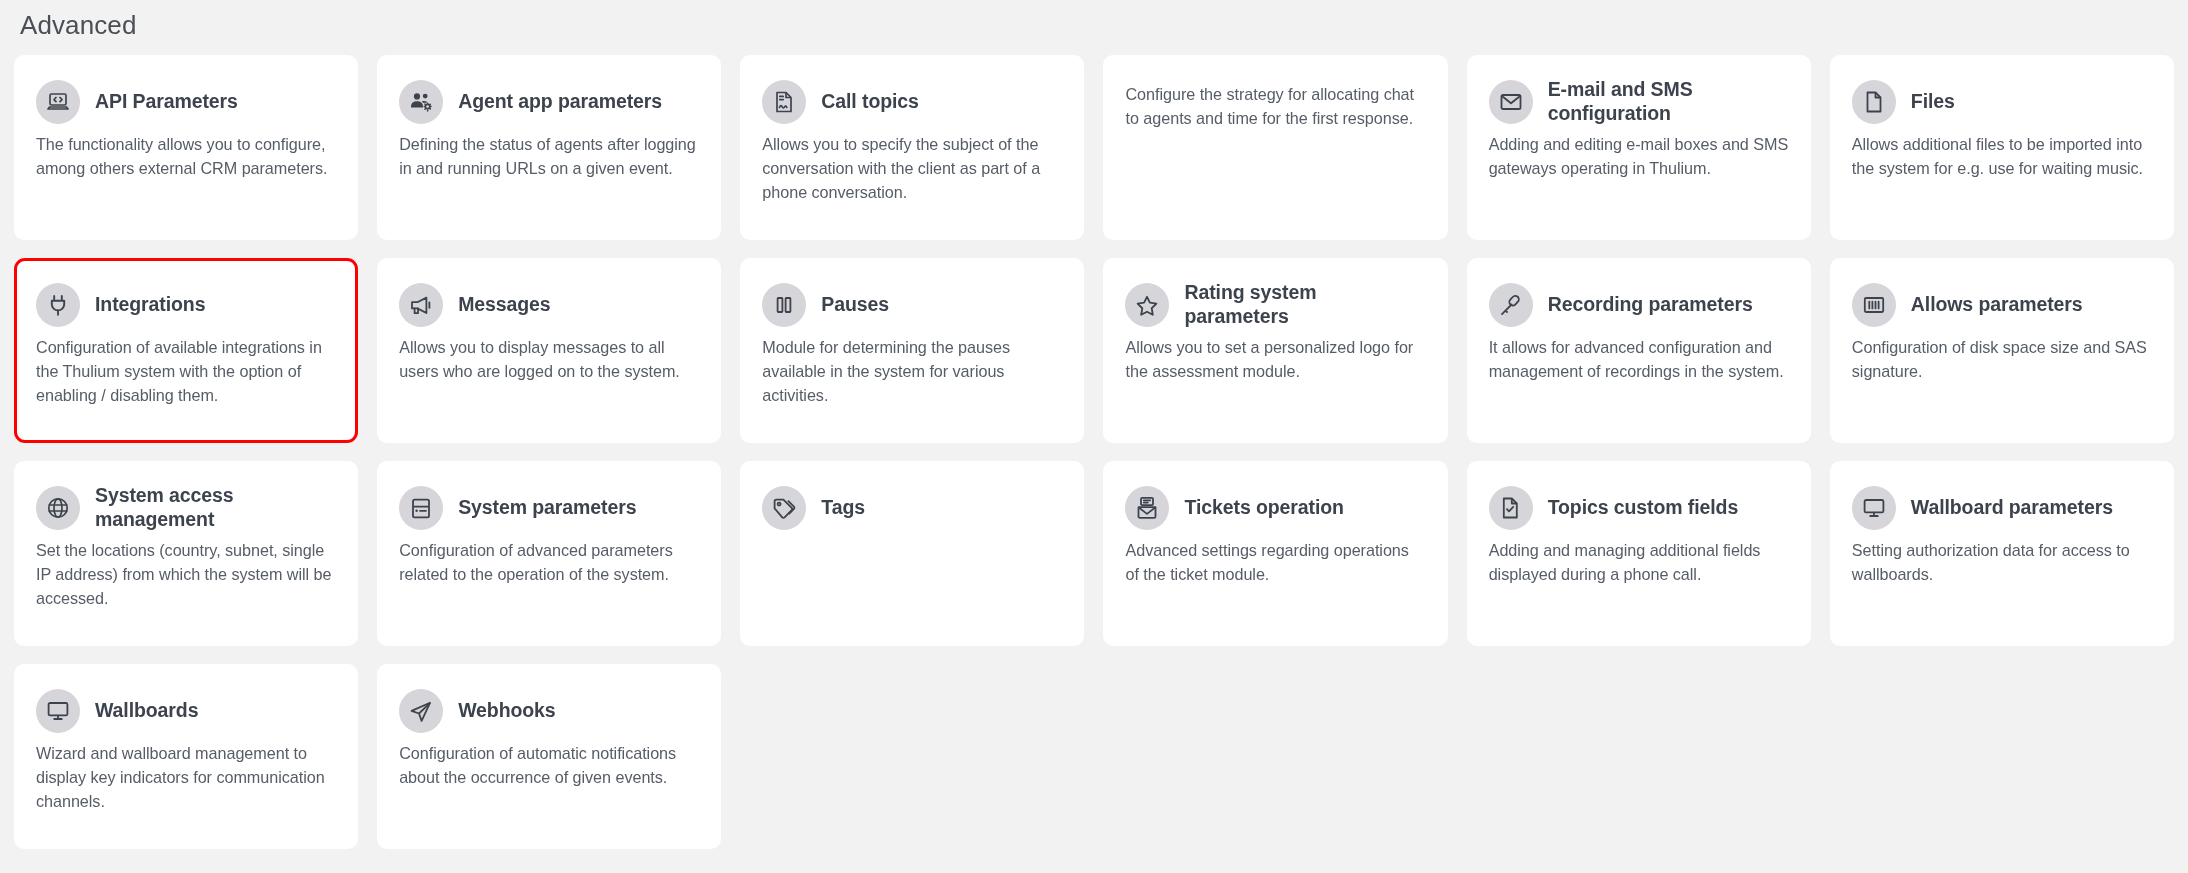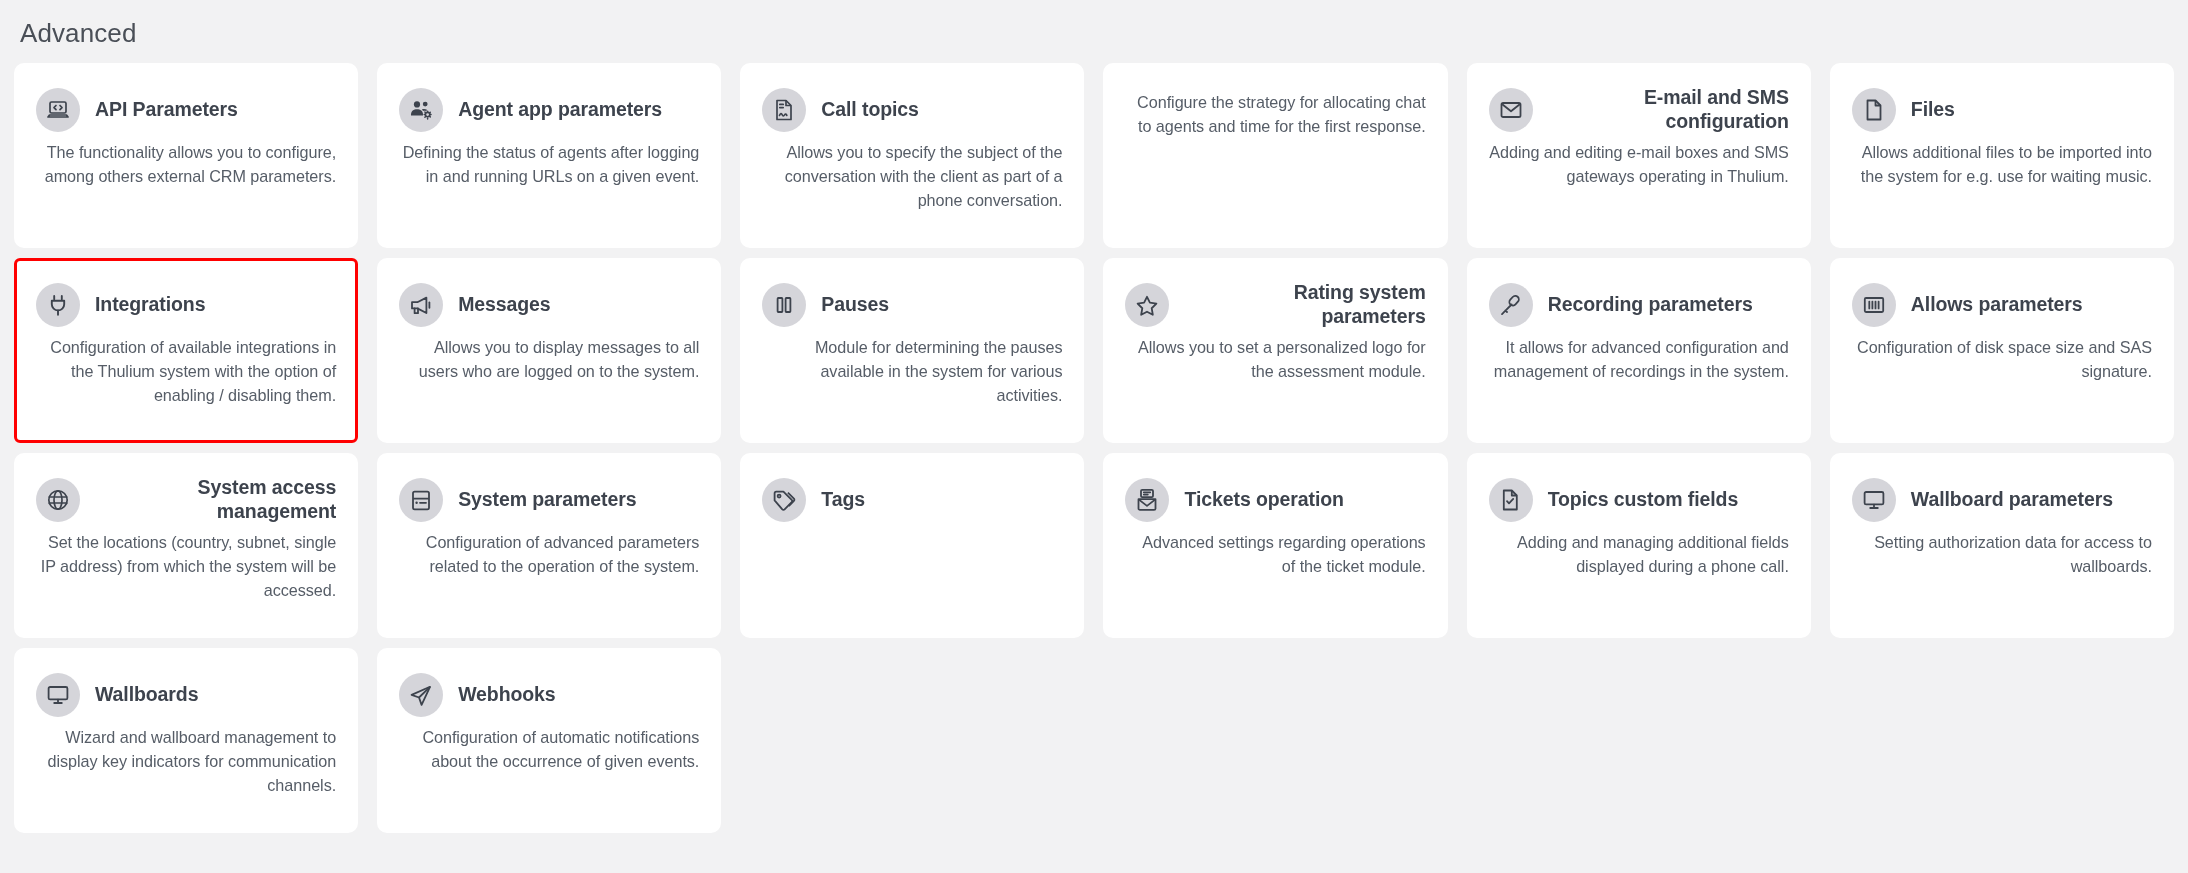--- a/index.html
+++ b/index.html
@@ -6,47 +6,46 @@
   html, body {
     margin: 0; padding: 0;
     width: 2188px; height: 873px;
     background: #f2f2f3;
     font-family: "Liberation Sans", sans-serif;
     overflow: hidden;
   }
   .page {
     width: 2188px; height: 873px;
     background: #f2f2f3;
-    padding: 8px 14px;
+    padding: 0 14px;
   }
   .page-title {
     font-size: 26px;
     color: #4a4f57;
     font-weight: 400;
     padding: 10px 0 14px 6px;
     letter-spacing: .1px;
   }
   .grid {
     display: grid;
     grid-template-columns: repeat(6, 1fr);
-    gap: 10px 19px;
+    gap: 18px 19px;
     align-content: start;
-    text-align: right;
   }
   .card {
     background: #ffffff;
     border-radius: 10px;
     height: 185px;
     padding: 22px 22px 18px 22px;
     position: relative;
     overflow: hidden;
   }
   .card.highlight {
     border: 3px solid #ff0000;
-    border-radius: 6px;
+    border-radius: 11px;
     padding: 19px 19px 15px 19px;
   }
   .card-head {
     display: flex;
     align-items: center;
     gap: 15px;
     min-height: 50px;
   }
   .icon-circle {
     width: 44px; height: 44px;

